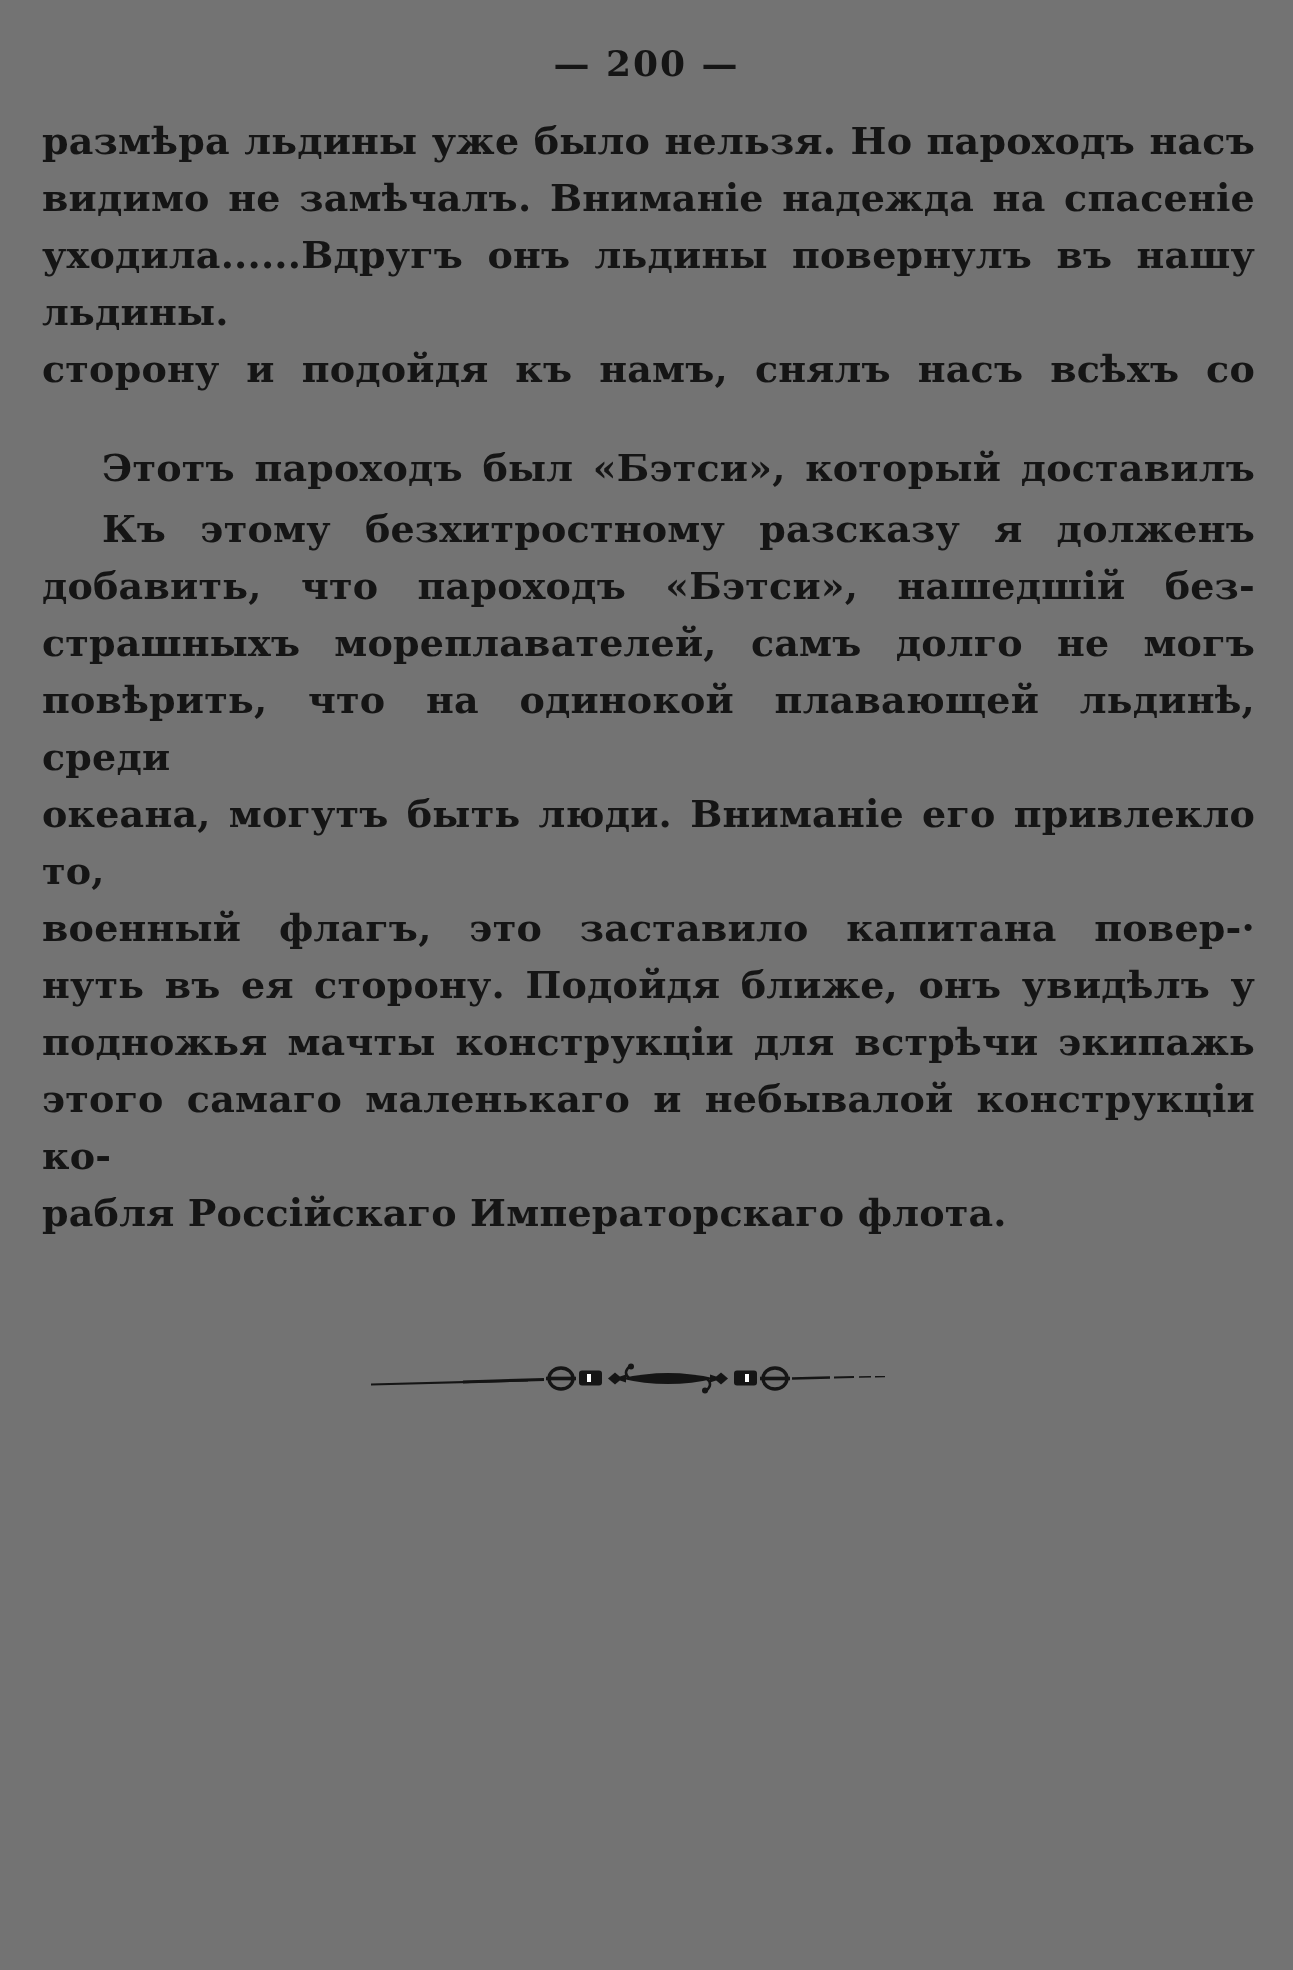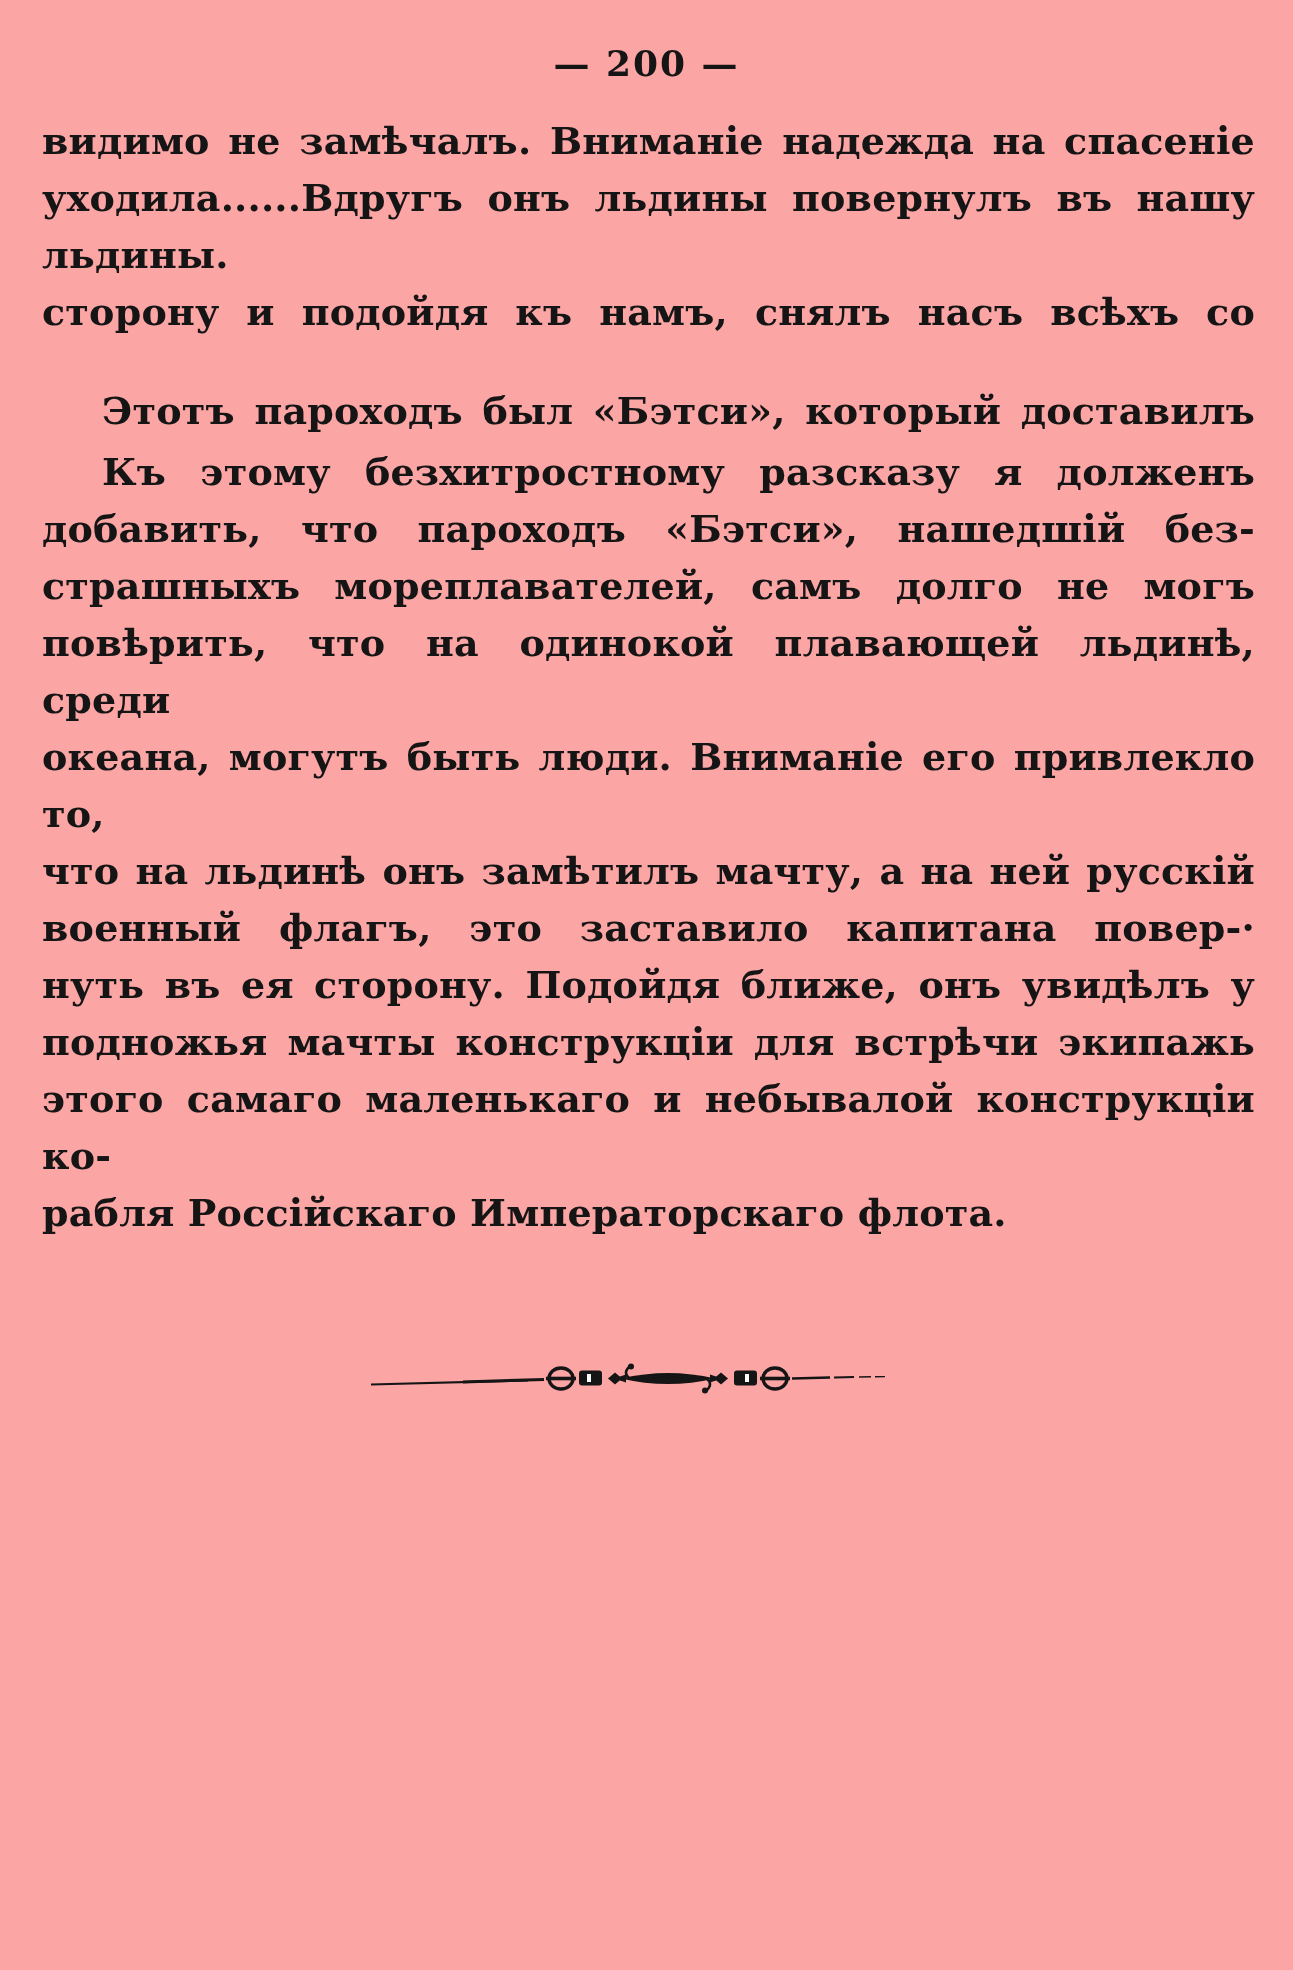--- a/index.html
+++ b/index.html
@@ -10,21 +10,21 @@
   body {
     width: 1293px;
     height: 1970px;
     overflow: hidden;
     font-family: "DejaVu Serif", "Liberation Serif", serif;
     color: #151515;
   }
   .page {
     width: 1293px;
     height: 1970px;
-    background: #fca5a5;
+    background: #737373;
     position: relative;
   }
   .page-header {
     padding-top: 42px;
     text-align: center;
     font-size: 36px;
     font-weight: 700;
     letter-spacing: 2px;
   }
   .content {
@@ -62,37 +62,37 @@
 </head>
 <body>
 
 <div class="page">
 
   <div class="page-header">— 200 —</div>
 
   <div class="content">
 
     <div class="paragraph para-1">
+      <div class="line">размѣра льдины уже было нельзя. Но пароходъ насъ</div>
       <div class="line">видимо не замѣчалъ. Вниманіе надежда на спасеніе</div>
       <div class="line">уходила......Вдругъ онъ льдины повернулъ въ нашу</div>
       <div class="line last">льдины.</div>
       <div class="line">сторону и подойдя къ намъ, снялъ насъ всѣхъ со</div>
     </div>
 
     <div class="paragraph para-2">
       <div class="line indent">Этотъ пароходъ был «Бэтси», который доставилъ</div>
     </div>
 
     <div class="paragraph para-3">
       <div class="line indent">Къ этому безхитростному разсказу я долженъ</div>
       <div class="line">добавить, что пароходъ «Бэтси», нашедшій без-</div>
       <div class="line">страшныхъ мореплавателей, самъ долго не могъ</div>
       <div class="line">повѣрить, что на одинокой плавающей льдинѣ, среди</div>
       <div class="line">океана, могутъ быть люди. Вниманіе его привлекло то,</div>
-      <div class="line">что на льдинѣ онъ замѣтилъ мачту, а на ней русскій</div>
       <div class="line">военный флагъ, это заставило капитана повер-·</div>
       <div class="line">нуть въ ея сторону. Подойдя ближе, онъ увидѣлъ у</div>
       <div class="line">подножья мачты конструкціи для встрѣчи экипажь</div>
       <div class="line">этого самаго маленькаго и небывалой конструкціи ко-</div>
       <div class="line last">рабля Россійскаго Императорскаго флота.</div>
     </div>
 
   </div>
 
   <div class="ornament-wrap">

